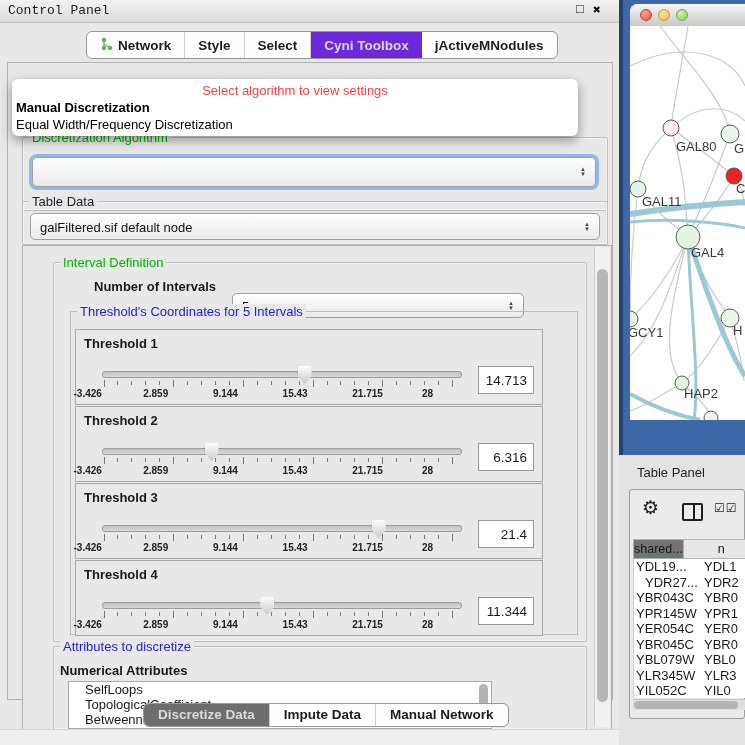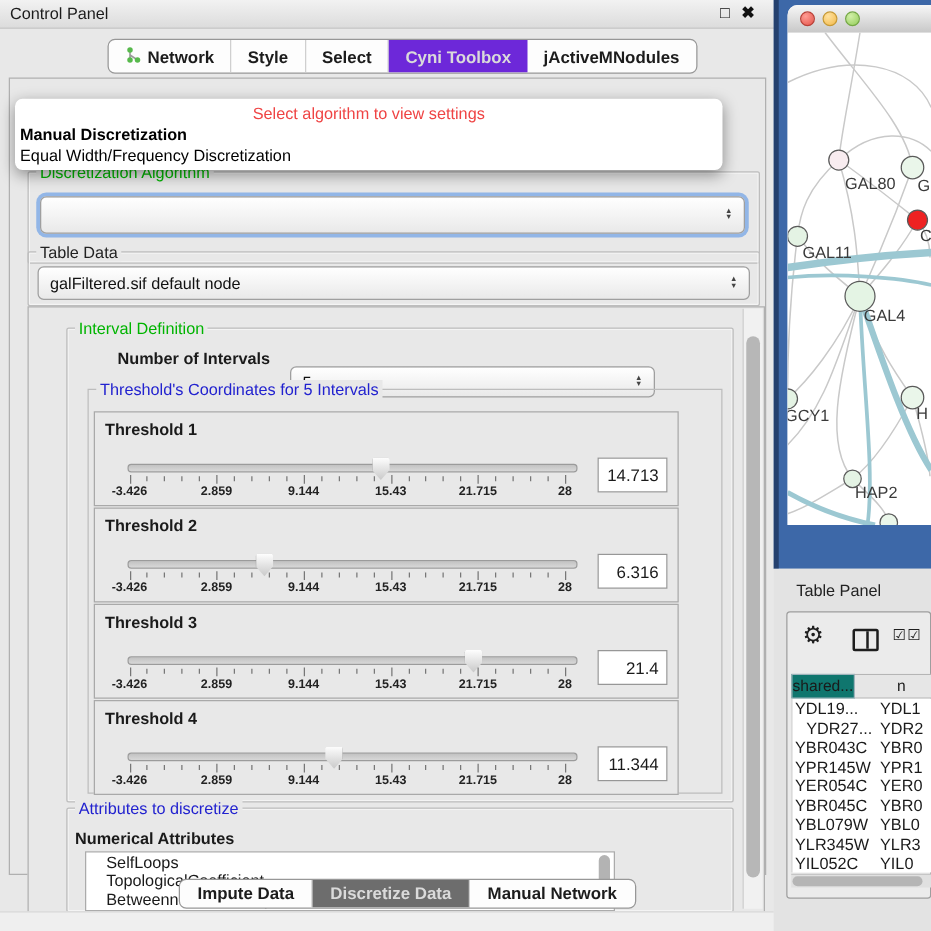--- a/index.html
+++ b/index.html
@@ -1,20 +1,20 @@
 <!DOCTYPE html>
 <html><head>
 <meta charset="utf-8">
 <style>
   html,body{margin:0;padding:0;background:#555;}
   #screen{position:relative;width:745px;height:745px;background:#e8e8e8;overflow:hidden;
           font-family:"Liberation Sans",sans-serif;color:#1a1a1a;}
   
   #titlebar{position:absolute;left:0;top:0;width:663px;height:22px;
-            background:linear-gradient(#f2f2f2,#dcdcdc);border-bottom:1px solid #c2c2c2;}
+            background:linear-gradient(#f2f2f2,#dcdcdc);border-bottom:1px solid #c2c2c2;font-family:Liberation Mono, monospace;}
   #titlebar .t{position:absolute;left:8px;top:3px;font-size:13px;color:#1c1c1c;}
   #float-ic{position:absolute;left:576px;top:2px;font-size:13px;color:#111;}
   #close-ic{position:absolute;left:593px;top:2px;font-size:13px;font-weight:bold;color:#111;}
   
   #top-tabs{position:absolute;left:86px;top:31px;height:26px;display:flex;
             border:1px solid #979797;border-radius:6px;background:#fdfdfd;overflow:hidden;}
   #top-tabs .tab{display:flex;align-items:center;gap:5px;padding:0 13px;font-size:13.5px;
                  font-weight:bold;color:#1c1c1c;border-right:1px solid #cfcfcf;cursor:default;}
   #top-tabs .tab:last-child{border-right:none;}
   #top-tabs .tab.sel{background:#6d28d9;color:#dadada;border-right:none;}
@@ -60,21 +60,21 @@
   .th-label{position:absolute;left:8px;top:6px;font-size:13px;font-weight:bold;}
   .th-track{position:absolute;left:26px;top:41px;width:358px;height:5px;border-radius:3px;
             background:linear-gradient(#c2c2c2,#d8d8d8);border:1px solid #9b9b9b;}
   .th-thumb{position:absolute;top:36px;width:14px;height:18px;
             background:linear-gradient(#fefefe,#c9c9c9);
             clip-path:polygon(8% 0,92% 0,100% 10%,100% 55%,50% 100%,0 55%,0 10%);
             filter:drop-shadow(0 0 1px #777);}
   .tick{position:absolute;width:1px;background:#777;}
   .tick.minor{top:51px;height:4px;}
   .tick.major{top:50px;height:7px;}
-  .ticklabel{position:absolute;top:58px;width:60px;text-align:center;font-size:10px;
+  .ticklabel{position:absolute;top:58px;width:60px;font-size:10px;
              font-weight:bold;color:#222;}
   .th-value{position:absolute;left:402px;top:36px;width:56px;height:28px;background:#fff;
             border:1px solid #979797;font-size:13.5px;text-align:right;line-height:28px;
             padding-right:6px;box-sizing:border-box;}
   
   #attr-group{left:30px;top:400px;width:532px;height:82px;}
   #attr-head{position:absolute;left:6px;top:16px;font-size:13px;font-weight:bold;}
   #attr-list{position:absolute;left:14px;top:34px;width:422px;height:46px;background:#fff;
              border:1px solid #ababab;overflow:hidden;}
   #attr-list .item{height:15px;line-height:15px;font-size:13px;padding-left:16px;}
@@ -112,21 +112,21 @@
   #tp-title{position:absolute;left:18px;top:10px;font-size:13px;color:#222;}
   #tp-win{position:absolute;left:10px;top:34px;width:116px;height:230px;background:#ebebeb;
           border:1px solid #9e9e9e;border-radius:3px;box-sizing:border-box;}
   #gear{position:absolute;left:12px;top:6px;font-size:19px;color:#1e1e1e;}
   #splitic{position:absolute;left:52px;top:13px;width:17px;height:14px;border:2px solid #1e1e1e;
            border-radius:2px;}
   #splitic::after{content:"";position:absolute;left:50%;top:0;width:2px;height:100%;background:#1e1e1e;}
   #checks{position:absolute;left:84px;top:11px;font-size:12px;color:#1e1e1e;letter-spacing:1px;}
   #tp-head{position:absolute;left:3px;top:49px;height:20px;width:113px;display:flex;overflow:hidden;}
   #tp-head .hc{box-sizing:border-box;font-size:12.5px;line-height:19px;border:1px solid #9fb3bb;}
-  #tp-head .c1{width:66px;background:#0f766e;text-align:center;}
+  #tp-head .c1{width:66px;background:#737373;text-align:center;}
   #tp-head .c2{width:90px;background:#e6e6e6;border-left:none;padding-left:34px;border-color:#b5b5b5;}
   #tp-rows{position:absolute;left:3px;top:69px;width:113px;height:139px;background:#fff;
            overflow:hidden;border-left:1px solid #cfcfcf;}
   #tp-rows .r{height:15.5px;line-height:15.5px;font-size:13px;white-space:nowrap;position:relative;}
   #tp-rows .r .cA{position:absolute;left:2px;} #tp-rows .r .cB{position:absolute;left:70px;}
   #hscroll{position:absolute;left:3px;top:209px;width:113px;height:10px;background:#e0e0e0;
            border-top:1px solid #c6c6c6;}
   #hscroll .thumb{position:absolute;left:1px;top:1px;width:104px;height:8px;background:#b5b5b5;
                   border-radius:4px;}
   svg text{font-family:"Liberation Sans",sans-serif;}
@@ -362,22 +362,22 @@
 
       <div id="vscroll">
         <div class="thumb"></div>
       </div>
     </div>
 
     <div id="apply-btn">Apply</div>
   </div>
 
   <div id="bottom-tabs">
+      <div class="tab sel">Discretize Data</div>
       <div class="tab">Impute Data</div>
-      <div class="tab sel">Discretize Data</div>
       <div class="tab">Manual Network</div>
     </div>
   <div id="bottom-strip"></div>
 
   <div id="popup">
     <div class="hint">Select algorithm to view settings</div>
     <div class="o1">Manual Discretization</div>
     <div class="o2">Equal Width/Frequency Discretization</div>
   </div>
 

